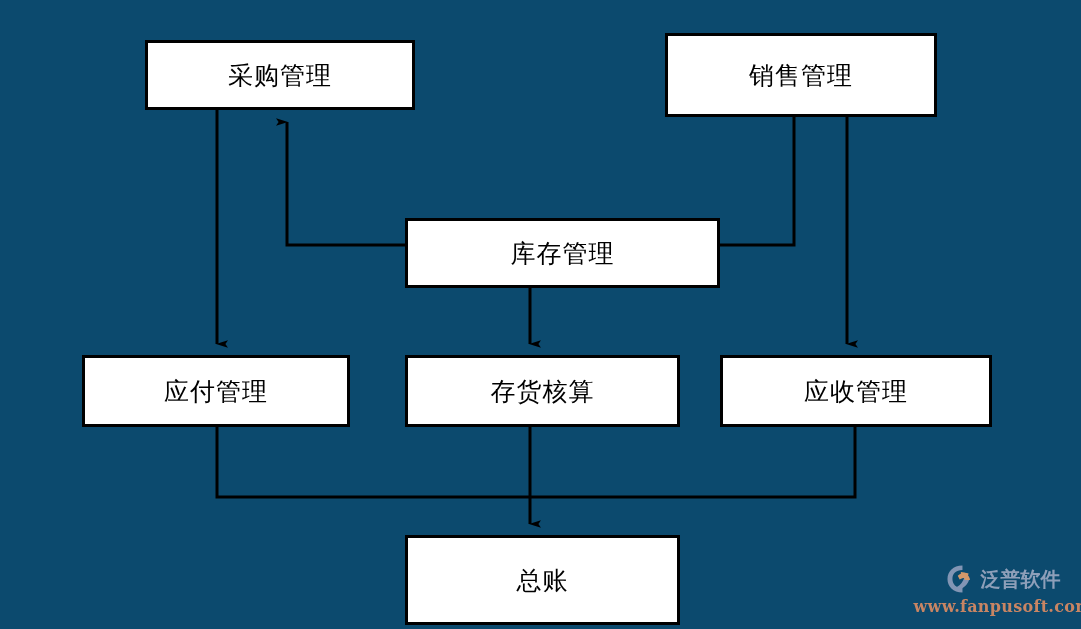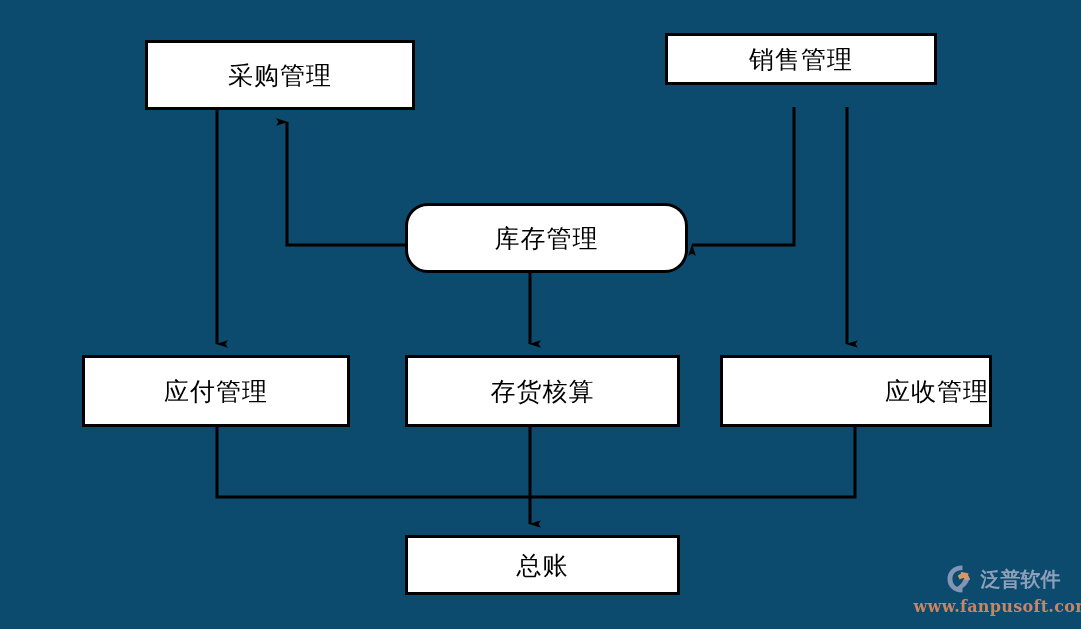--- a/index.html
+++ b/index.html
@@ -115,41 +115,41 @@
 
     <polyline points="855,427 855,497 530,497" fill="none" stroke="#000000" stroke-width="3"></polyline>
 
     <line x1="530" y1="427" x2="530" y2="524" stroke="#000000" stroke-width="3" marker-end="url(#arrow-down)"></line>
   </svg>
 
   <div class="node-box" id="node-purchase" style="left: 145px; top: 40px; width: 270px; height: 70px;">
     <span class="node-label">采购管理</span>
   </div>
 
-  <div class="node-box" id="node-sales" style="left: 665px; top: 33px; width: 272px; height: 52px;">
+  <div class="node-box" id="node-sales" style="left: 665px; top: 33px; width: 272px; height: 84px;">
     <span class="node-label">销售管理</span>
   </div>
 
-  <div class="node-box" id="node-inventory" style="left: 405px; top: 203px; width: 283px; height: 70px; border-radius: 23px;">
+  <div class="node-box" id="node-inventory" style="left: 405px; top: 218px; width: 315px; height: 70px;">
     <span class="node-label">库存管理</span>
   </div>
 
   <div class="node-box" id="node-costing" style="left: 405px; top: 355px; width: 275px; height: 72px;">
     <span class="node-label">存货核算</span>
   </div>
 
   <div class="node-box" id="node-payable" style="left: 82px; top: 355px; width: 268px; height: 72px;">
     <span class="node-label">应付管理</span>
   </div>
 
-  <div class="node-box" id="node-receivable" style="left: 720px; top: 355px; width: 272px; height: 72px; justify-content: flex-end;">
+  <div class="node-box" id="node-receivable" style="left: 720px; top: 355px; width: 272px; height: 72px;">
     <span class="node-label">应收管理</span>
   </div>
 
-  <div class="node-box" id="node-ledger" style="left: 405px; top: 535px; width: 275px; height: 60px;">
+  <div class="node-box" id="node-ledger" style="left: 405px; top: 535px; width: 275px; height: 90px;">
     <span class="node-label">总账</span>
   </div>
 
   <div id="watermark">
     <div class="wm-top">
       <svg class="wm-mark" viewBox="0 0 34 32" xmlns="http://www.w3.org/2000/svg">
         <path d="M17.5 1.5 C7.5 1.5 1.5 8 1.5 16 C1.5 24 7.5 30.5 17.5 30.5 L17.5 25.5 C10.5 25.5 6.8 21.5 6.8 16 C6.8 10.5 10.5 6.5 17.5 6.5 Z" fill="#8d9cba"></path>
         <path d="M13.5 27.5 C19 26 23.5 21.5 25 15.5 L19.5 14 C18.3 18.6 15.5 22.4 11.5 24.5 Z" fill="#8d9cba"></path>
         <path d="M15.8 8.5 C21 8.5 25 12 25.5 17 L20 17 C19.6 13.6 18 11.2 15.8 10.2 Z" fill="#e6a06a"></path>
         <path d="M12.5 12.5 C15.5 9.5 20 8.6 24 10 L22.5 15.5 C19.8 14.4 16.8 14.8 14.5 16.6 Z" fill="#e6a06a"></path>

